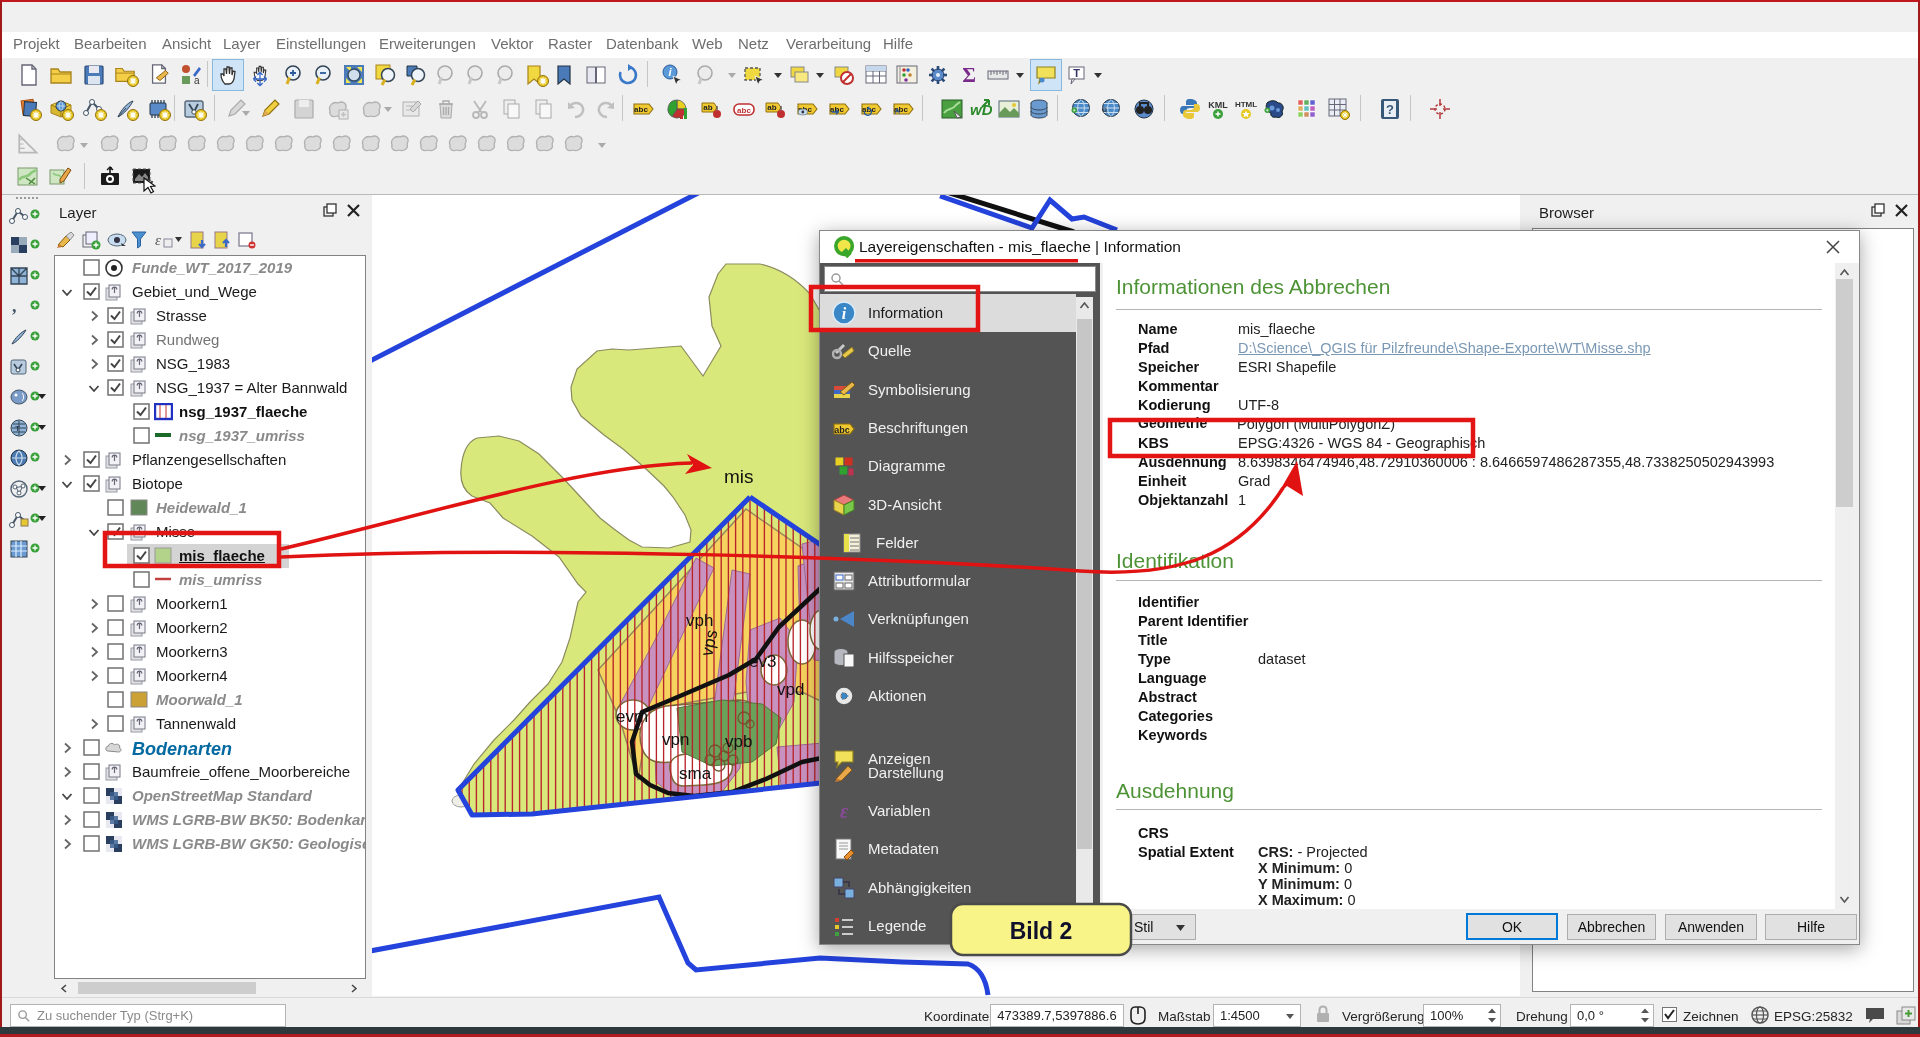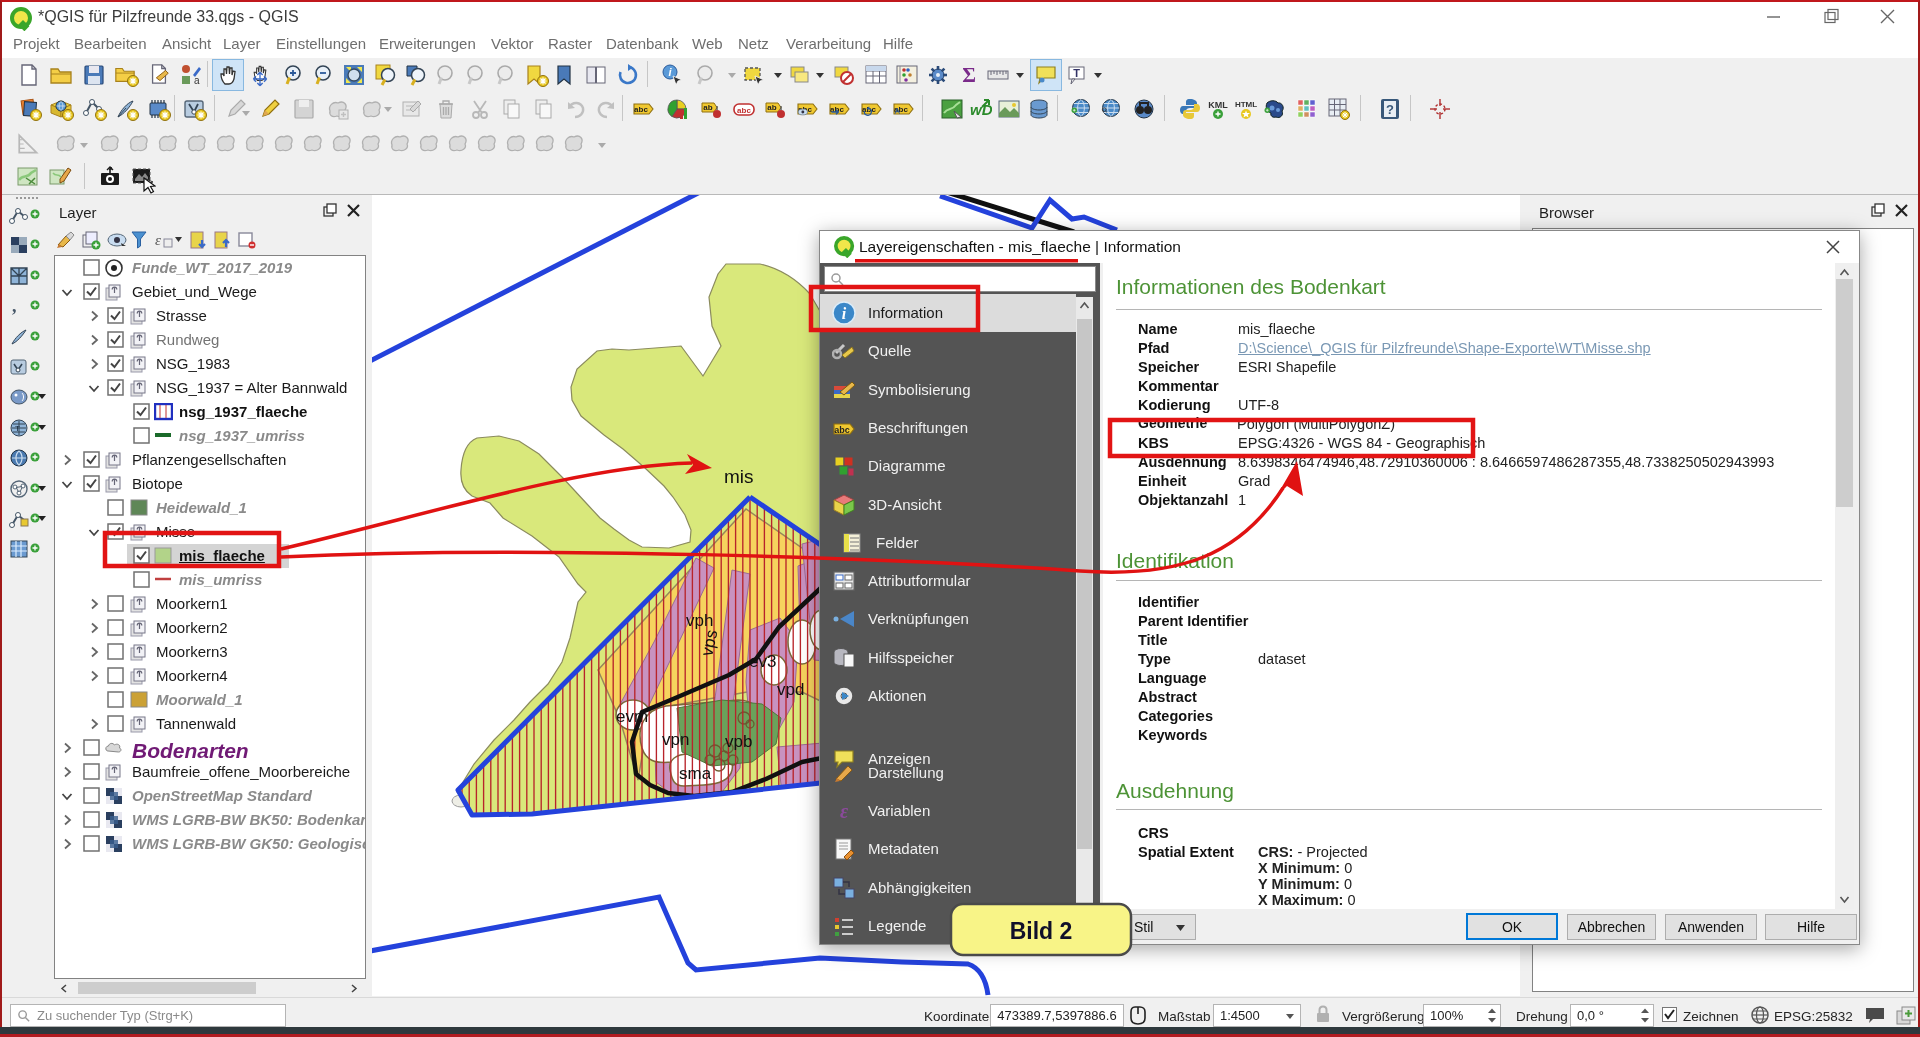--- a/index.html
+++ b/index.html
@@ -19,34 +19,20 @@
 #browser { left:1526px; top:193px; width:390px; height:801px; background:#f0f0f0; }
 #statusbar { left:0; top:995px; width:1916px; height:40px; background:#f0f0f0; border-top:1px solid #d9d9d9; }
 .sbtext { position:absolute; top:11px; font-size:13.5px; color:#252525; }
 .sbbox { position:absolute; top:6px; height:23px; background:#fff; border:1px solid #b4b4b4; font-size:13px; color:#222; }
 #dialog { left:817px; top:228px; width:1041px; height:715px; background:#f0f0f0; border:1px solid #888;
   box-shadow: 0 4px 18px rgba(0,0,0,.35); }
 </style>
 </head>
 <body>
 <div id="win">
-  <div class="abs" id="titlebar">
-    <svg class="abs" style="left:8px;top:5px" width="24" height="24" viewBox="0 0 24 24">
-      <circle cx="11" cy="11" r="9" fill="#f0e64a"></circle>
-      <circle cx="11" cy="11" r="9" fill="none" stroke="#3aa62a" stroke-width="4"></circle>
-      <rect x="13" y="13" width="9" height="7" fill="#3aa62a" transform="rotate(45 13 13)"></rect>
-    </svg>
-    <div class="abs" id="titletext">*QGIS für Pilzfreunde 33.qgs - QGIS</div>
-    <svg class="abs" style="left:1755px;top:4px" width="150" height="22" viewBox="0 0 150 22">
-      <line x1="10" y1="11" x2="23" y2="11" stroke="#666" stroke-width="1.4"></line>
-      <rect x="68" y="6.5" width="10" height="10" fill="none" stroke="#666" stroke-width="1.2"></rect>
-      <rect x="71" y="3.5" width="10" height="10" fill="none" stroke="#666" stroke-width="1.2"></rect>
-      <path d="M124 4 L137 17 M137 4 L124 17" stroke="#666" stroke-width="1.4"></path>
-    </svg>
-  </div>
   <div class="abs" id="menubar">
     <div class="menu" style="left:11px">Projekt</div>
     <div class="menu" style="left:72px">Bearbeiten</div>
     <div class="menu" style="left:160px">Ansicht</div>
     <div class="menu" style="left:221px">Layer</div>
     <div class="menu" style="left:274px">Einstellungen</div>
     <div class="menu" style="left:377px">Erweiterungen</div>
     <div class="menu" style="left:489px">Vektor</div>
     <div class="menu" style="left:546px">Raster</div>
     <div class="menu" style="left:604px">Datenbank</div>
@@ -991,21 +977,21 @@
         <div class="abs" style="left:101px;top:459px;white-space:nowrap;font-size:15px;color:#1a1a1a">Tannenwald</div>
         <svg class="abs" style="left:5px;top:485px" width="14" height="14">
           <path d="M5 2.5 L10 7 L5 11.5" fill="none" stroke="#666" stroke-width="1.8"></path>
         </svg>
         <svg class="abs" style="left:28px;top:483px" width="18" height="18">
           <rect x="1" y="1" width="15" height="15" fill="#fff" stroke="#707070" stroke-width="1.5"></rect>
         </svg>
         <svg class="abs" style="left:50px;top:483px" width="19" height="18">
           <path d="M3 12 C0 12 0 7 3.5 7 C4 4 8 3.5 9.5 6 C12 4 16 6 14.5 9 C17 10 16 13 13.5 13 Z" fill="#d8d8d8" stroke="#888"></path>
         </svg>
-        <div class="abs" style="left:77px;top:483px;white-space:nowrap;font-size:21px;color:#701a75;font-style:italic;font-weight:bold">Bodenarten</div>
+        <div class="abs" style="left:77px;top:483px;white-space:nowrap;font-size:18px;color:#0369a1;font-style:italic;font-weight:bold">Bodenarten</div>
         <svg class="abs" style="left:5px;top:509px" width="14" height="14">
           <path d="M5 2.5 L10 7 L5 11.5" fill="none" stroke="#666" stroke-width="1.8"></path>
         </svg>
         <svg class="abs" style="left:28px;top:507px" width="18" height="18">
           <rect x="1" y="1" width="15" height="15" fill="#fff" stroke="#707070" stroke-width="1.5"></rect>
         </svg>
         <svg class="abs" style="left:50px;top:507px" width="19" height="18">
           <rect x="1" y="5" width="11" height="12" fill="#e2e2e2" stroke="#99a"></rect>
           <rect x="4" y="2" width="11" height="12" fill="#f2f2f6" stroke="#778"></rect>
           <path d="M9.5 4.5 L9.5 10 M7.2 6.5 C7.2 5 8 4.2 9.5 4.2 C11 4.2 11.8 5 11.8 6.5" fill="none" stroke="#667" stroke-width="1.2"></path>
@@ -1439,21 +1425,21 @@
 
       <div class="abs" style="left:256px;top:34px;width:17px;height:612px;background:#e9e9e9">
         <svg class="abs" style="left:3px;top:4px" width="11" height="9">
             <path d="M1.5 7 L5.5 2 L9.5 7" fill="none" stroke="#555" stroke-width="1.6"></path>
           </svg>
         <div class="abs" style="left:1px;top:22px;width:15px;height:530px;background:#c6c6c6"></div>
       </div>
     </div>
 
     <div class="abs" style="left:283px;top:32px;width:732px;height:646px;background:#ffffff;overflow:hidden">
-      <div class="abs" style="left:13px;top:12px;font-size:21px;color:#4d9336">Informationen des Bodenkart</div>
+      <div class="abs" style="left:13px;top:12px;font-size:21px;color:#4d9336">Informationen des Abbrechen</div>
       <div class="abs" style="left:13px;top:46px;width:706px;height:1px;background:#b5b5b5"></div>
       <div id="props1">
           <div class="abs" style="left:35px;top:58px;font-size:14.5px;font-weight:bold;color:#111">Name</div>
           <div class="abs" style="left:135px;top:58px;font-size:14.5px;color:#222;white-space:nowrap">mis_flaeche</div>
           <div class="abs" style="left:35px;top:77px;font-size:14.5px;font-weight:bold;color:#111">Pfad</div>
           <div class="abs" style="left:135px;top:77px;font-size:14.5px;color:#222;white-space:nowrap"><span style="color:#7a98b4;text-decoration:underline">D:\Science\_QGIS für Pilzfreunde\Shape-Exporte\WT\Misse.shp</span></div>
           <div class="abs" style="left:35px;top:96px;font-size:14.5px;font-weight:bold;color:#111">Speicher</div>
           <div class="abs" style="left:135px;top:96px;font-size:14.5px;color:#222;white-space:nowrap">ESRI Shapefile</div>
           <div class="abs" style="left:35px;top:115px;font-size:14.5px;font-weight:bold;color:#111">Kommentar</div>
           <div class="abs" style="left:35px;top:134px;font-size:14.5px;font-weight:bold;color:#111">Kodierung</div>

